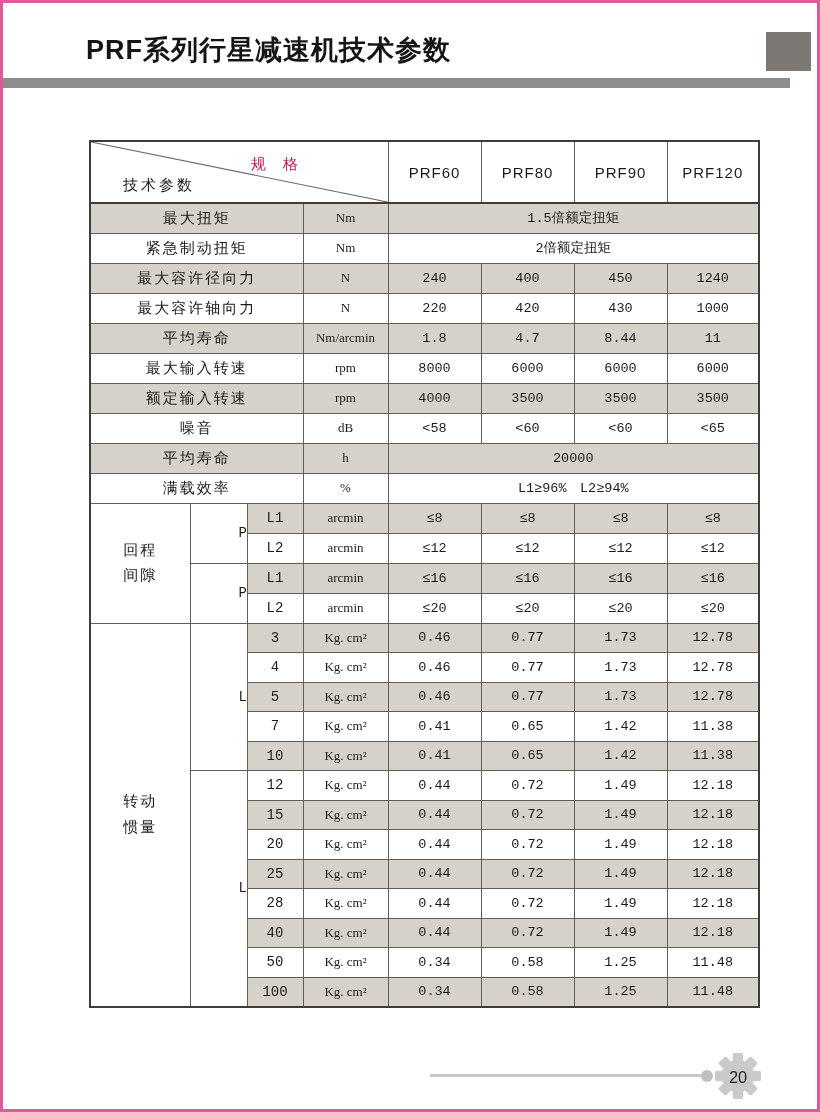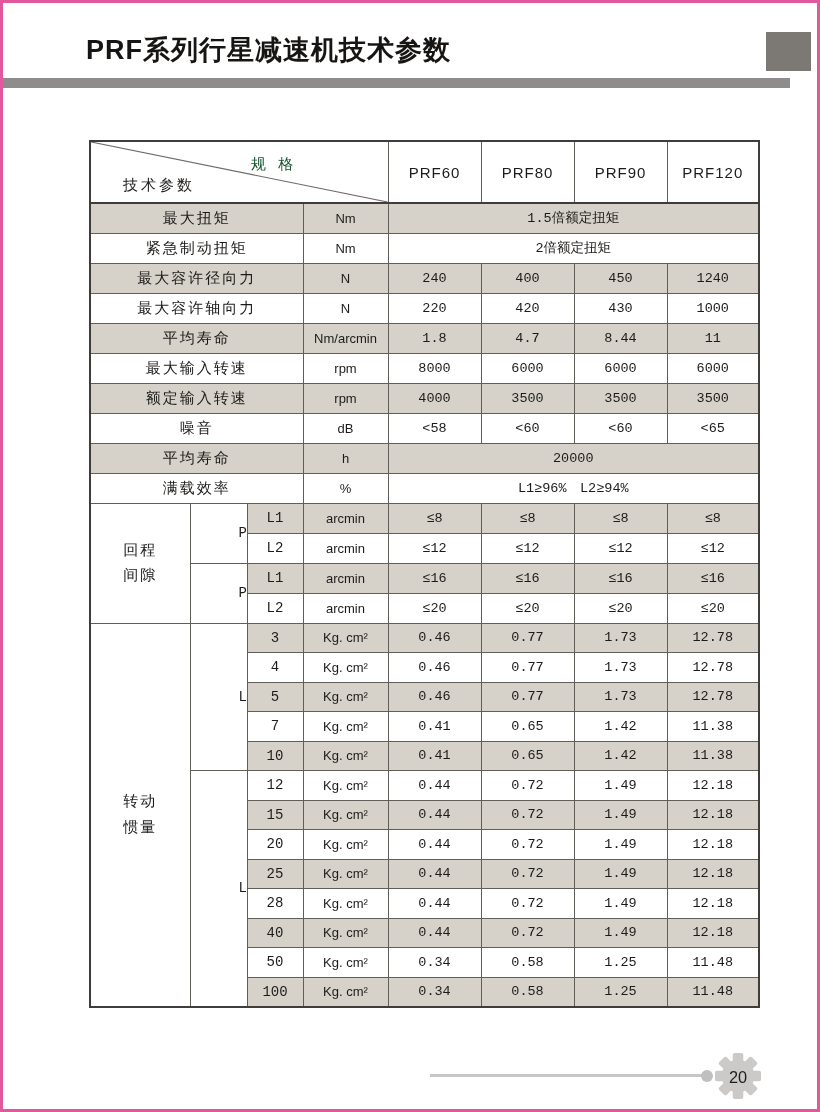--- a/index.html
+++ b/index.html
@@ -22,32 +22,32 @@
        padding:0; color:#1d1b19; overflow:hidden; }
   thead td { background:#ffffff; border-bottom:2px solid #403c39; }
   tr.h62 { height:62px; }
   tr.r30 { height:30px; }
   tr.r29 { height:29.5px; }
   tr.gray { background:#d6d2ca; }
   tr.white { background:#ffffff; }
 
   .model { font-size:15px; letter-spacing:1px; font-family:"Liberation Sans", sans-serif; }
   .lbl  { font-family:"Liberation Serif", serif; font-size:15px; letter-spacing:2px; }
-  .unit { font-family:Liberation Sans, sans-serif; font-size:13px; }
+  .unit { font-family:Liberation Serif, serif; font-size:13px; }
   .val  { font-family:"Liberation Mono", monospace; font-size:13.5px; }
   .grp  { background:#ffffff; font-family:"Liberation Serif", serif; font-size:15px;
           letter-spacing:2px; line-height:1.7; }
   .plbl { background:#ffffff; font-family:"Liberation Mono", monospace; font-size:14px;padding-left:48px; }
   .llbl { font-family:"Liberation Mono", monospace; font-size:14px; }
 
   
   .diag { position:relative; background:#ffffff; }
   .diag svg { position:absolute; left:0; top:0; width:100%; height:100%; display:block; }
   .diag .spec-lbl  { position:absolute; left:160px; top:13px; font-size:15px;
-                     letter-spacing:4px; color:#14532d; }
+                     letter-spacing:4px; color:#be185d;font-family:Liberation Mono, monospace; }
   .diag .param-lbl { position:absolute; left:32px; bottom:7px; font-size:15px;
                      letter-spacing:3px; color:#1d1b19; }
 
   
   .footer-line { position:absolute; left:427px; top:1071px; width:276px; height:3px; background:#c7c7c7; }
   .footer-dot  { position:absolute; left:698px; top:1067px; width:12px; height:12px;
                  border-radius:50%; background:#bfbfbf; }
   .gear { position:absolute; left:711px; top:1049px; width:48px; height:48px; }
 </style>
 </head>

